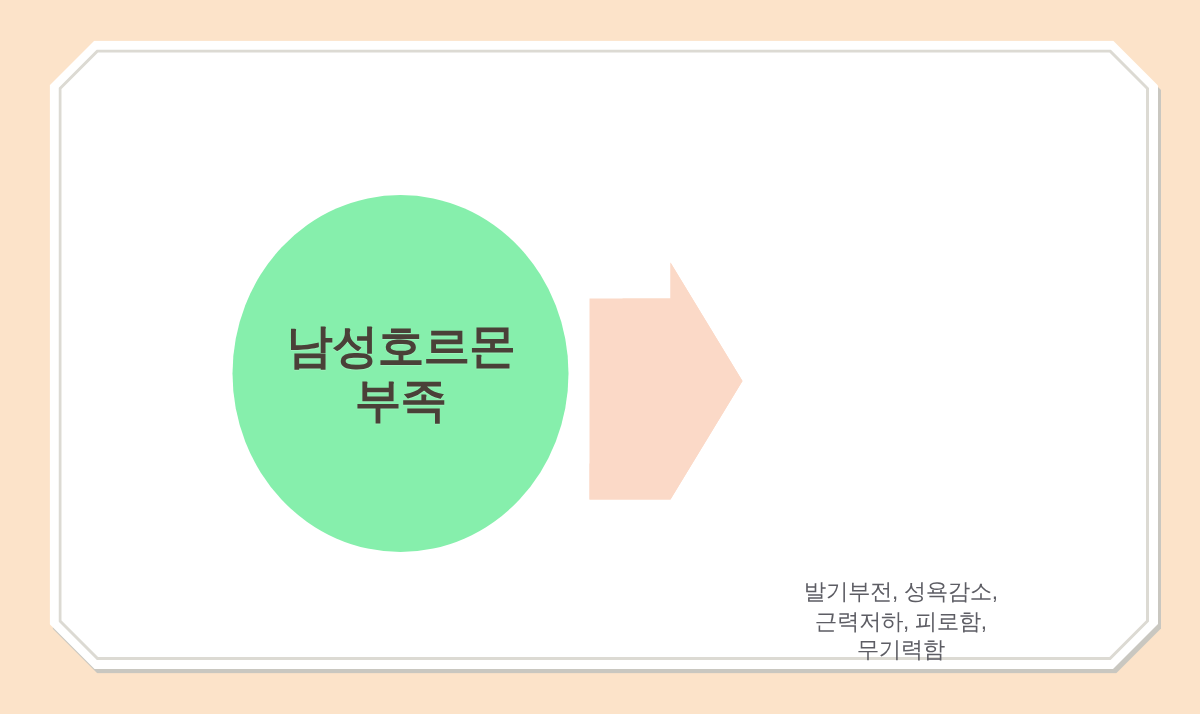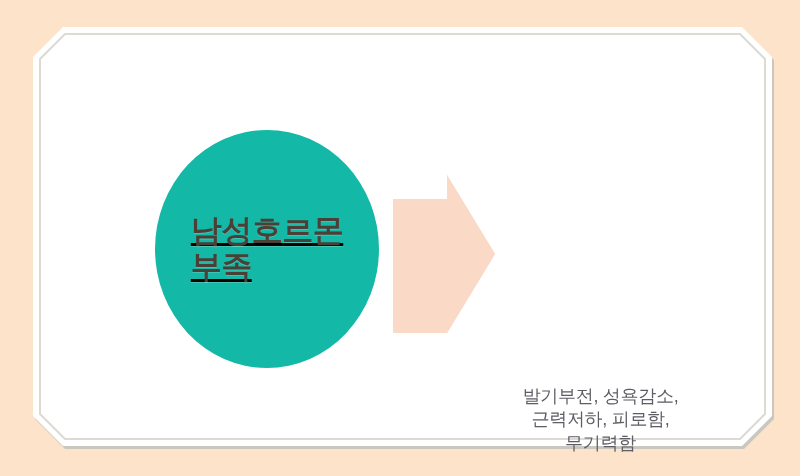--- a/index.html
+++ b/index.html
@@ -80,25 +80,25 @@
 
   
   #diagram {
     position: absolute;
     inset: 0;
   }
 
   .blob {
     position: absolute;
     border-radius: 50%;
-    background: #14b8a6;
+    background: #86efac;
     display: flex;
     align-items: center;
     justify-content: center;
-    text-decoration: underline;
+    text-align: center;
   }
 
   #blob-left  { left: 122px; top: 103px; width: 224px; height: 238px; }
   #blob-right { left: 453px; top: 103px; width: 224px; height: 238px; }
 
   .blob-label {
     color: #4a4038;
     font-weight: bold;
     font-size: 31px;
     line-height: 1.16;
@@ -118,21 +118,21 @@
   #flow-arrow svg { display: block; width: 100%; height: 100%; }
 
   
   #symptom-caption {
     position: absolute;
     left: 430px;
     top: 358px;
     width: 275px;
     text-align: center;
     color: #5d5d64;
-    font-size: 18px;
+    font-size: 15px;
     line-height: 1.30;
     letter-spacing: -0.3px;
     white-space: pre-line;
   }
 </style>
 </head>
 <body>
 
 <div id="slide-root">
 

